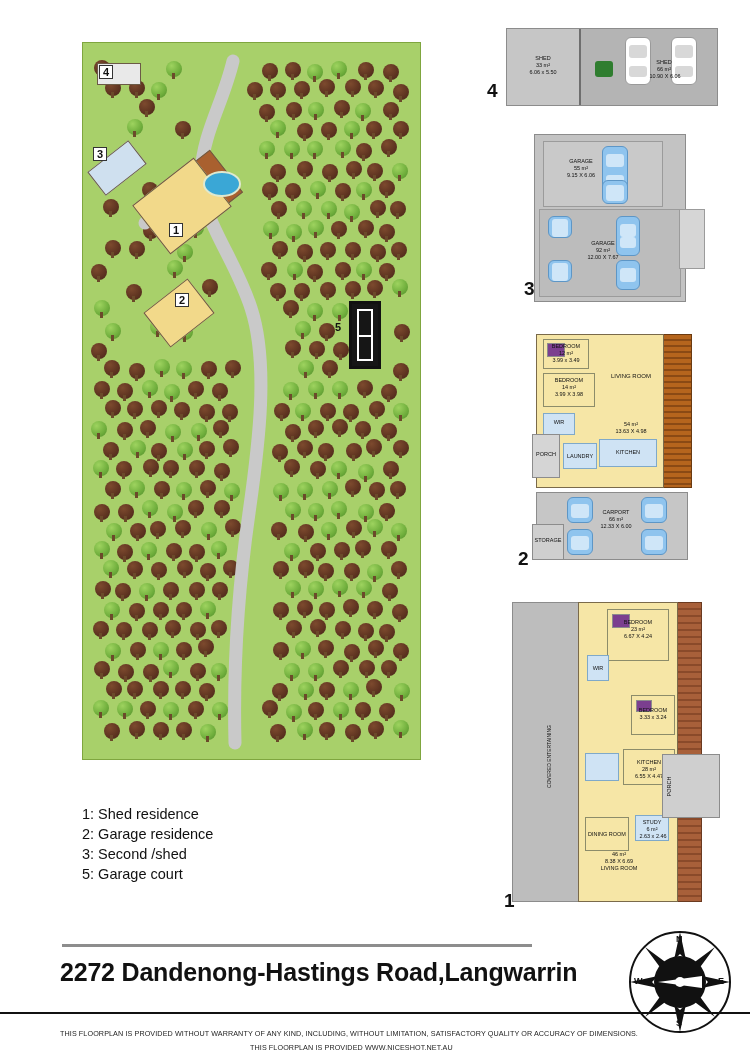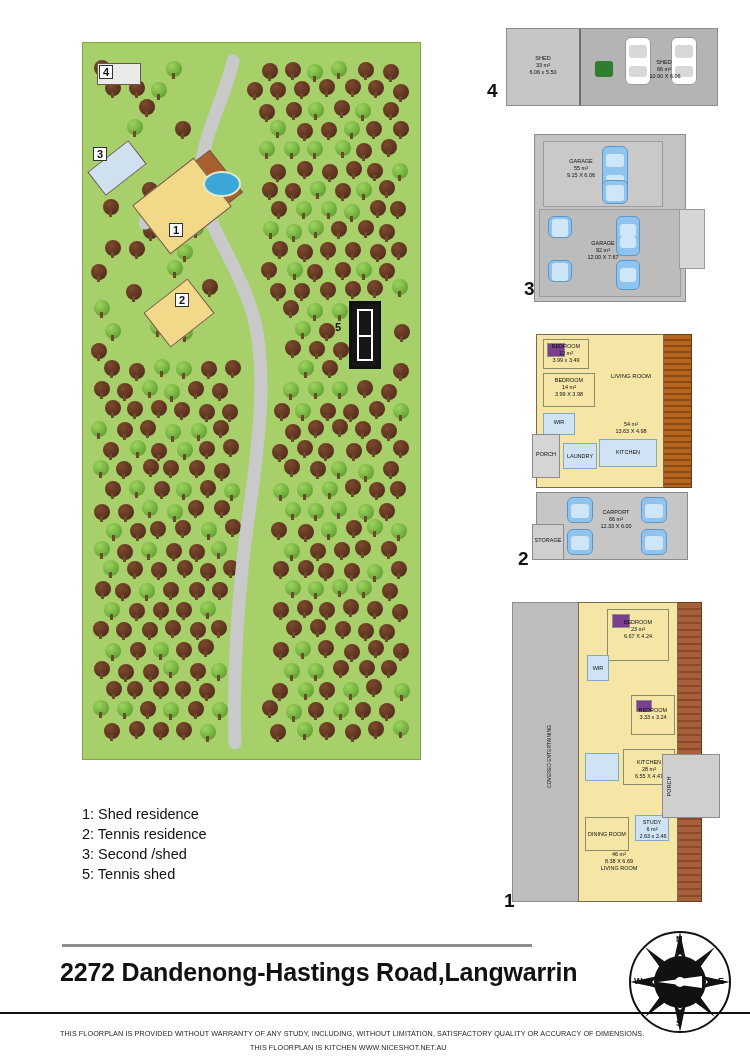--- a/index.html
+++ b/index.html
@@ -1104,23 +1104,23 @@
 
     <div class="marker box" style="left:16px;top:22px;">4</div>
     <div class="marker box" style="left:10px;top:104px;">3</div>
     <div class="marker box" style="left:86px;top:180px;">1</div>
     <div class="marker box" style="left:92px;top:250px;">2</div>
     <div class="marker" style="left:252px;top:278px;">5</div>
   </div>
 
   <div class="legend">
     <div>1: Shed residence</div>
-    <div>2: Tennis residence</div>
+    <div>2: Garage residence</div>
     <div>3: Second /shed</div>
-    <div>5: Tennis shed</div>
+    <div>5: Garage court</div>
   </div>
 
   <div class="plan-num" style="left:487px;top:80px;">4</div>
   <div class="plan plan4">
     <div class="p4-left">
       <div class="rm-label" style="left:10px;top:26px;width:52px;">SHED</div>
       <div class="rm-label" style="left:10px;top:33px;width:52px;">33 m²</div>
       <div class="rm-label" style="left:10px;top:40px;width:52px;">6.06 x 5.50</div>
     </div>
     <div class="p4-right">
@@ -1270,15 +1270,15 @@
       <polygon points="30,52 74,46 74,58" fill="#ffffff"></polygon>
       <circle cx="52" cy="52" r="5" fill="#ffffff"></circle>
     </svg>
     <div class="letter" style="left:48px;top:4px;">N</div>
     <div class="letter" style="left:48px;top:88px;">S</div>
     <div class="letter" style="left:90px;top:46px;">E</div>
     <div class="letter" style="left:6px;top:46px;">W</div>
   </div>
 
   <div class="footline"></div>
-  <div class="disc1">THIS FLOORPLAN IS PROVIDED WITHOUT WARRANTY OF ANY STUDY, INCLUDING, WITHOUT LIMITATION, SATISFACTORY QUALITY OR ACCURACY OF DIMENSIONS.</div>
-  <div class="disc2">THIS FLOORPLAN IS KITCHEN  WWW.NICESHOT.NET.AU</div>
+  <div class="disc1">THIS FLOORPLAN IS PROVIDED WITHOUT WARRANTY OF ANY KIND, INCLUDING, WITHOUT LIMITATION, SATISFACTORY QUALITY OR ACCURACY OF DIMENSIONS.</div>
+  <div class="disc2">THIS FLOORPLAN IS PROVIDED  WWW.NICESHOT.NET.AU</div>
 </div>
 
 </body></html>

